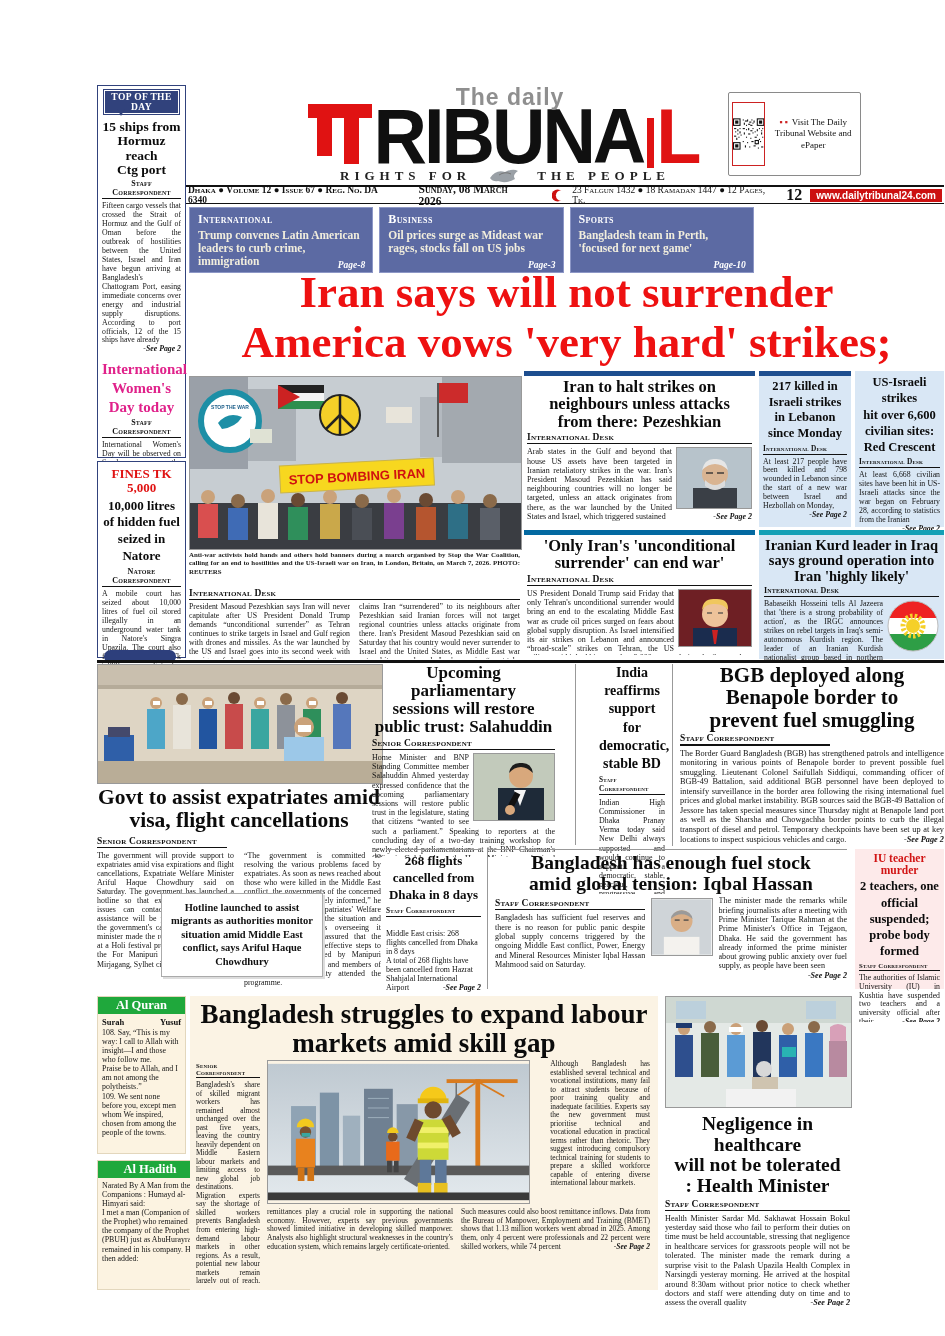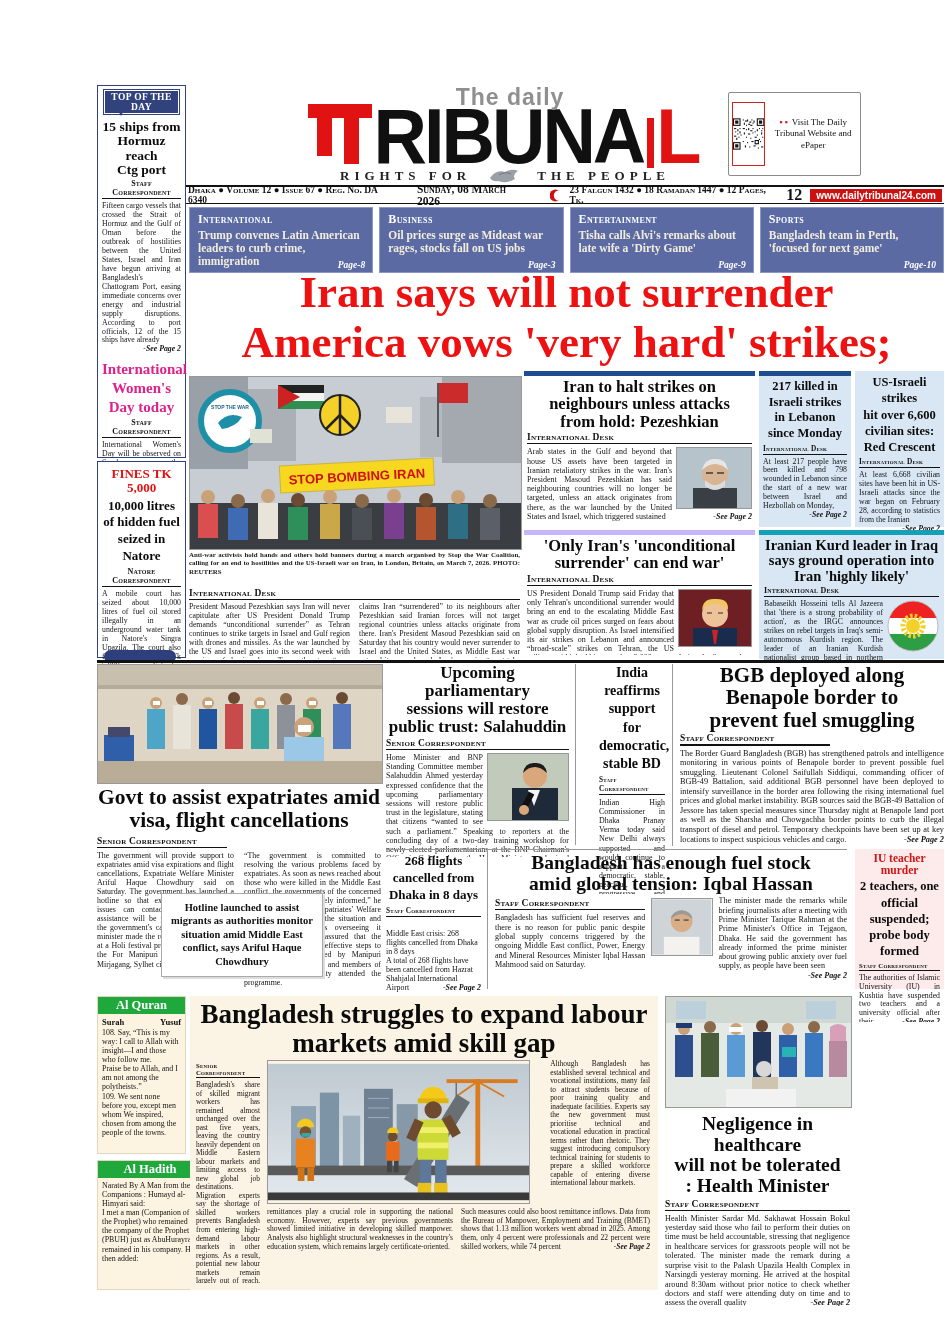--- a/index.html
+++ b/index.html
@@ -166,40 +166,35 @@
     </div>
   </div>
 
   <div class="abs" style="left:186px;top:185px;width:758px;height:19px;border-top:2px solid #111;border-bottom:1.2px solid #111;display:flex;align-items:center;gap:8px;box-sizing:border-box;padding:0 2px;">
     <span class="sc" style="font-size:9.5px;font-weight:bold;">Dhaka ● Volume 12 ● Issue 67 ● Reg. No. DA 6340</span>
     <span class="sc" style="font-size:11.5px;font-weight:bold;margin-left:14px;">Sunday, 08 March 2026</span>
     <svg width="12" height="15" viewBox="0 0 12 16" style="margin-left:12px;">
       <circle cx="5.6" cy="8" r="6.4" fill="#cc1111"></circle>
         <circle cx="9.4" cy="8" r="5.6" fill="#ffffff"></circle>
     </svg>
-    <span class="sc" style="font-size:9.5px;font-weight:bold;">23 Falgun 1432 ● 18 Ramadan 1447 ● 12 Pages, Tk.</span>
+    <span class="sc" style="font-size:9.5px;font-weight:normal;">23 Falgun 1432 ● 18 Ramadan 1447 ● 12 Pages, Tk.</span>
     <span style="font-size:16px;font-weight:bold;">12</span>
     <span style="background:#cc1111;color:#fff;font-family:'Liberation Sans',sans-serif;font-weight:bold;font-size:10px;padding:1px 6px;margin-left:auto;">www.dailytribunal24.com</span>
   </div>
 
   <div class="abs" style="left:189px;top:207px;width:755px;height:58px;display:grid;grid-template-columns:1fr 1fr 1fr 1fr;gap:6px;">
     <div class="teaser">
       <div class="sec">International</div>
       <div class="th">Trump convenes Latin American leaders to curb crime, immigration</div>
       <div class="pg">Page-8</div>
     </div>
     <div class="teaser">
       <div class="sec">Business</div>
       <div class="th">Oil prices surge as Mideast war rages, stocks fall on US jobs</div>
       <div class="pg">Page-3</div>
-    </div>
-    <div class="teaser">
-      <div class="sec">Entertainment</div>
-      <div class="th">Tisha calls Alvi's remarks about late wife a 'Dirty Game'</div>
-      <div class="pg">Page-9</div>
     </div>
     <div class="teaser">
       <div class="sec">Sports</div>
       <div class="th">Bangladesh team in Perth, 'focused for next game'</div>
       <div class="pg">Page-10</div>
     </div>
   </div>
 
   <div class="abs" style="left:189px;top:268px;width:755px;height:104px;text-align:center;font-weight:bold;color:#ee1111;font-size:45px;line-height:1.1;">
     <span style="display:block;">Iran says will not surrender</span>
@@ -264,37 +259,37 @@
       <div class="bt" style="font-size:7.8px;width:161px;height:56px;">President Masoud Pezeshkian says Iran will never capitulate after US President Donald Trump demands “unconditional surrender” as Tehran continues to strike targets in Israel and Gulf region with drones and missiles. As the war launched by the US and Israel goes into its second week with no signs of slowing down, Trump threatens “very hard” strikes on Iran and</div>
       <div class="bt" style="font-size:7.8px;width:161px;height:56px;">
         <span>claims Iran “surrendered” to its neighbours after Pezeshkian said Iranian forces will not target regional countries unless attacks originate from there. Iran's President Masoud Pezeshkian said on Saturday that his country would never surrender to Israel and the United States, as Middle East war entered its second week. Iran's enemies “must take their wish for the unconditional surrender of the Iranian people to their graves,” Pezeshkian said, in a speech</span> 
       </div>
     </div>
   </div>
 
   <div class="abs" style="left:524px;top:371px;width:231px;height:156px;border-top:5px solid #1d4e8f;box-sizing:border-box;padding:2px 3px;">
     <div class="hl" style="font-size:16.5px;">Iran to halt strikes on
 neighbours unless attacks
-from hold: Pezeshkian</div>
+from there: Pezeshkian</div>
     <div class="byl">International Desk</div>
     <div class="bt" style="font-size:8px;height:88px;">
       <svg width="74" height="60" viewBox="0 0 74 60" style="float:right;margin:0 0 2px 4px;border:1px solid #999;">
         <rect width="74" height="60" fill="#b7c3cb"></rect>
         <rect x="16" y="40" width="44" height="20" fill="#3a3f46"></rect>
         <circle cx="38" cy="26" r="13" fill="#d9b492"></circle>
         <path d="M25 22 Q28 10 38 11 Q49 10 51 22 Q45 16 38 16 Q31 16 25 22 Z" fill="#e6e6e6"></path>
         <path d="M28 32 Q38 42 48 32 L48 38 Q38 46 28 38 Z" fill="#dcdcdc"></path>
         <line x1="29" y1="25" x2="36" y2="25" stroke="#333" stroke-width="1.4"></line>
           <line x1="40" y1="25" x2="47" y2="25" stroke="#333" stroke-width="1.4"></line>
       </svg>
       <span>Arab states in the Gulf and beyond that house US assets have been targeted in Iranian retaliatory strikes in the war. Iran's President Masoud Pezeshkian has said neighbouring countries will no longer be targeted, unless an attack originates from there, as the war launched by the United States and Israel, which triggered sustained</span> <span class="more">-See Page 2</span>
     </div>
   </div>
 
-  <div class="abs" style="left:524px;top:530px;width:231px;height:101px;border-top:5px solid #c4b5fd;box-sizing:border-box;padding:2px 3px;">
+  <div class="abs" style="left:524px;top:530px;width:231px;height:101px;border-top:5px solid #0369a1;box-sizing:border-box;padding:2px 3px;">
     <div class="hl" style="font-size:16.5px;">'Only Iran's 'unconditional
 surrender' can end war'</div>
     <div class="byl">International Desk</div>
     <div class="bt" style="font-size:8px;height:66px;">
       <svg width="72" height="56" viewBox="0 0 72 56" style="float:right;margin:0 0 2px 4px;border:1px solid #999;">
         <rect width="72" height="56" fill="#6e1f24"></rect>
         <rect x="14" y="38" width="44" height="18" fill="#1a2c4e"></rect>
         <path d="M33 40 L39 40 L37 54 L35 54 Z" fill="#cc2222"></path>
         <circle cx="36" cy="24" r="13" fill="#eec39a"></circle>
         <path d="M23 20 Q24 8 36 9 Q50 8 49 20 Q44 13 34 14 Q27 14 23 20 Z" fill="#f0c75e"></path>
@@ -389,21 +384,21 @@
     <div class="hl" style="font-size:21.5px;">Govt to assist expatriates amid
 visa, flight cancellations</div>
     <div class="byl" style="width:130px;margin-top:4px;">Senior Correspondent</div>
     <div style="position:relative;display:flex;gap:10px;height:138px;overflow:hidden;">
       <div class="bt" style="font-size:7.9px;width:137px;">The government will provide support to expatriates amid visa expirations and flight cancellations, Expatriate Welfare Minister Ariful Haque Chowdhury said on Saturday. The government has launched a hotline so that expatriates facing such issues can contact the ministry and assistance will be provided according to the government's capacity, he added. The minister made the remarks while speaking at a Holi festival programme organised by the For Manipuri Culture and Arts at Mirjagang, Sylhet city.</div>
       <div class="bt" style="font-size:7.9px;width:137px;">“The government is committed to resolving the various problems faced by expatriates. As soon as news reached about those who were killed in the Middle East conflict, the governments of the concerned countries were immediately informed,” he said The Ministry of Expatriates' Welfare is regularly monitoring the situation and the Prime Minister is overseeing it continuously. He also assured that the government would take effective steps to address the issues faced by Manipuri people. Local dignitaries and members of the Manipuri community attended the programme.</div>
       <div style="position:absolute;left:64px;top:42px;width:150px;background:#fff;border:1px solid #aaa;box-shadow:2px 2px 0 #ddd;padding:7px 5px;font-weight:bold;font-size:10.5px;text-align:center;line-height:1.3;">Hotline launched to assist migrants as authorities monitor situation amid Middle East conflict, says Ariful Haque Chowdhury</div>
     </div>
   </div>
 
-  <div class="abs" style="left:386px;top:664px;width:183px;height:181px;">
+  <div class="abs" style="left:372px;top:664px;width:183px;height:181px;">
     <div class="hl" style="font-size:17px;">Upcoming parliamentary
 sessions will restore
 public trust: Salahuddin</div>
     <div class="byl">Senior Correspondent</div>
     <div class="bt" style="font-size:8px;height:104px;">
       <svg width="80" height="66" viewBox="0 0 80 66" style="float:right;margin:0 0 2px 4px;border:1px solid #999;">
         <rect width="80" height="66" fill="#c2cabb"></rect>
         <rect x="24" y="34" width="46" height="32" fill="#1e2a38"></rect>
         <path d="M40 36 L52 36 L46 52 Z" fill="#f4f4f4"></path>
         <circle cx="47" cy="22" r="12" fill="#d8a87c"></circle>

